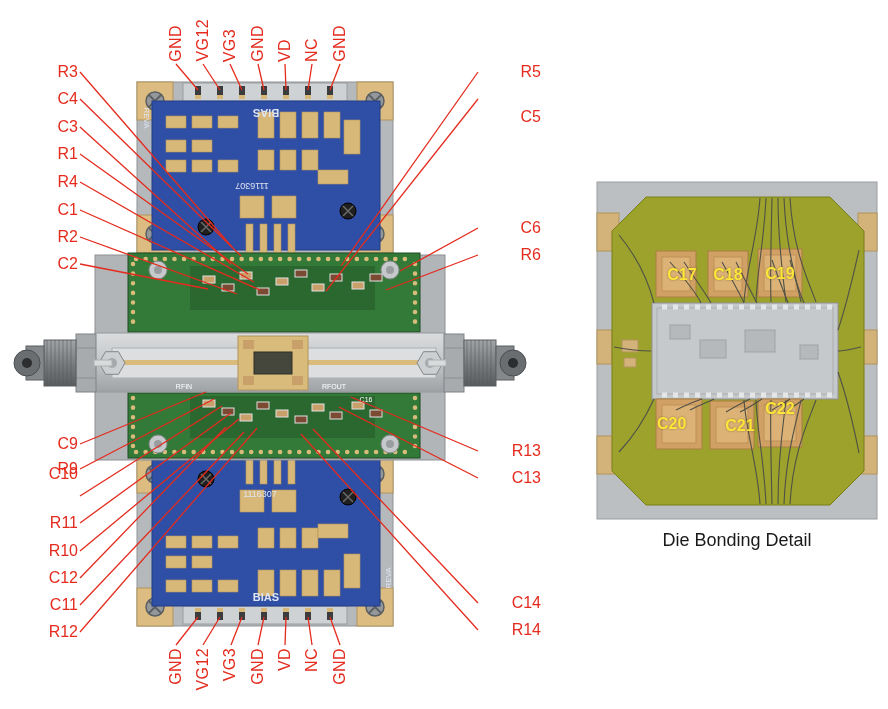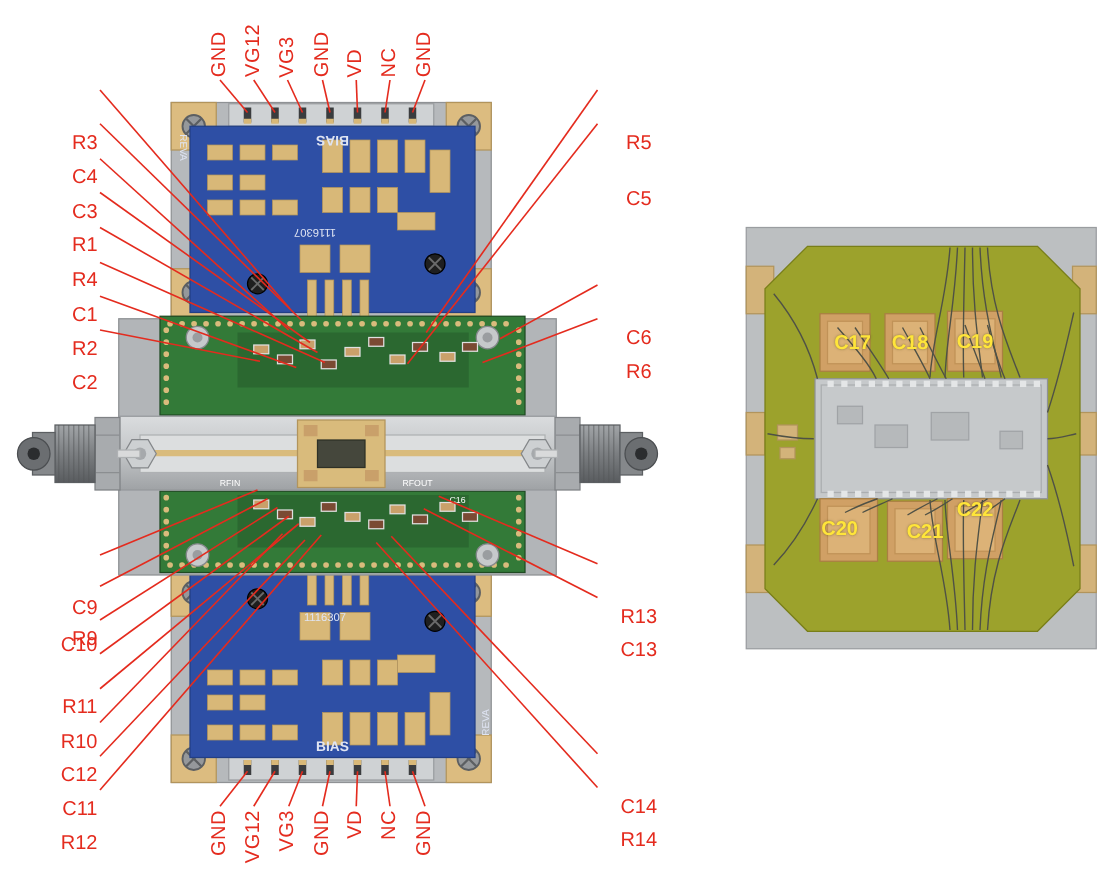--- a/index.html
+++ b/index.html
@@ -7,23 +7,23 @@
   body { background:#ffffff; font-family:"Liberation Sans", sans-serif; }
   .canvas { position:relative; width:888px; height:709px; background:#fff; overflow:hidden; }
   .gfx { position:absolute; left:0; top:0; }
   .pin {
     position:absolute; writing-mode:vertical-rl; transform:rotate(180deg);
     font-size:16px; line-height:18px; color:var(--red); letter-spacing:.4px;
     white-space:nowrap;
   }
   .pin-top { bottom:647px; }
   .pin-bottom { top:648px; }
-  .co { position:absolute; font-size:16px; color:var(--red); line-height:18px;margin-top:43px; }
+  .co { position:absolute; font-size:16px; color:var(--red); line-height:18px; }
   .co-l { left:26px; width:52px; text-align:right; }
-  .co-r { left:481px; width:60px; text-align:center; }
+  .co-r { left:481px; width:60px; text-align:right; }
   .cap-label {
     position:absolute; font-size:16px; font-weight:700; color:#ffe53a;
     text-align:center; text-shadow:0 0 2px rgba(60,60,0,.55);
   }
   .caption { position:absolute; left:597px; top:530px; width:280px; text-align:center;
     font-size:18px; color:#1a1a1a; }
   svg text { font-family:"Liberation Sans", sans-serif; }
 </style>
 </head>
 <body>
@@ -428,14 +428,15 @@
   <div class="co co-r" style="top:594px">C14</div>
   <div class="co co-r" style="top:621px">R14</div>
 
   <div class="cap-label" style="left:656px; top:266px; width:52px">C17</div>
   <div class="cap-label" style="left:708px; top:266px; width:40px">C18</div>
   <div class="cap-label" style="left:758px; top:265px; width:44px">C19</div>
   <div class="cap-label" style="left:657px; top:415px; width:28px">C20</div>
   <div class="cap-label" style="left:710px; top:417px; width:60px">C21</div>
   <div class="cap-label" style="left:758px; top:400px; width:44px">C22</div>
 
+  <div class="caption">Die Bonding Detail</div>
 
 </div>
 
 </body></html>

